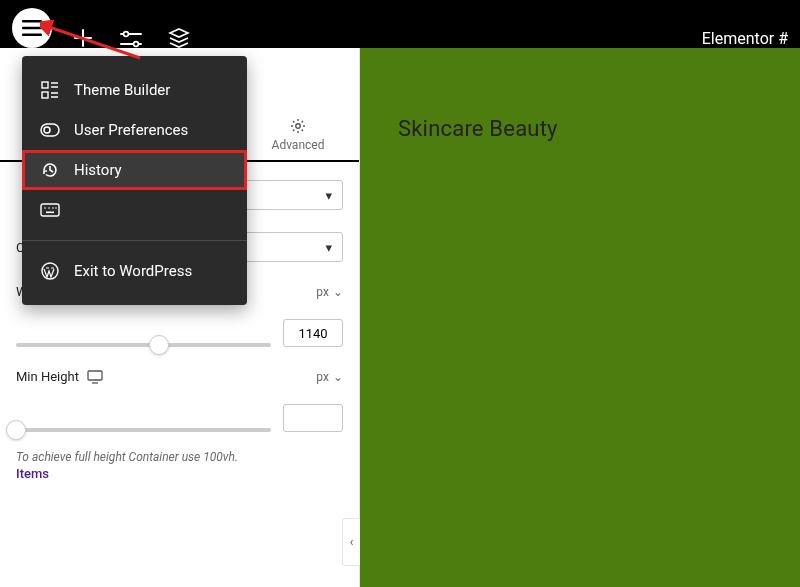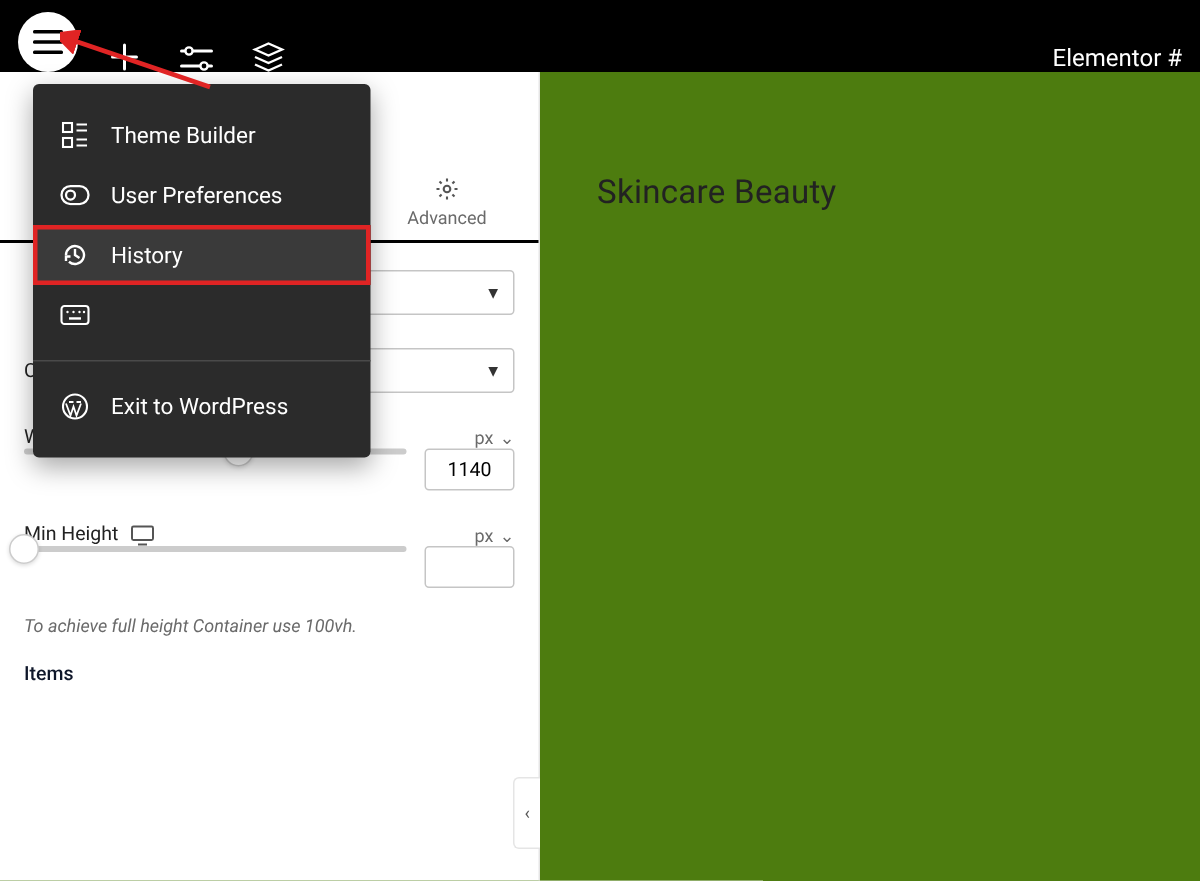--- a/index.html
+++ b/index.html
@@ -43,26 +43,26 @@
   
   .tabs{display:flex;justify-content:flex-end;padding-top:70px;padding-bottom:8px;border-bottom:2px solid #000;margin:0 -16px;padding-right:16px}
   .tab{display:flex;flex-direction:column;align-items:center;gap:4px;color:var(--muted);font-size:12px;width:90px;cursor:pointer}
   .tab .ticon{font-size:16px;color:#444}
 
   
   .ctl{display:flex;align-items:center;justify-content:space-between;margin-top:22px;font-size:13px;color:var(--text)}
   .ctl-label{display:flex;align-items:center;gap:8px}
   .select{flex:0 0 160px;height:30px;border:1px solid var(--field-border);border-radius:3px;display:flex;align-items:center;justify-content:space-between;padding:0 10px;font-size:13px;color:#333;cursor:pointer;background:#fff}
   .unit{display:flex;align-items:center;gap:4px;color:var(--muted);font-size:12px;cursor:pointer}
-  .slider-row{display:flex;align-items:flex-start;gap:12px;margin-top:0}
+  .slider-row{display:flex;align-items:flex-end;gap:12px;margin-top:20px}
   .slider{flex:1;height:4px;background:var(--slider-track);border-radius:2px;position:relative;cursor:pointer}
   .thumb{position:absolute;width:20px;height:20px;border-radius:50%;background:#fff;border:1px solid #ccc;top:50%;transform:translate(-50%,-50%);box-shadow:0 1px 3px rgba(0,0,0,.15)}
   .nbox{width:60px;height:28px;border:1px solid var(--field-border);border-radius:3px;display:flex;align-items:center;justify-content:center;font-size:13px}
   .hint{color:var(--muted);font-style:italic;font-size:12px;margin-top:18px}
-  .sect-label{font-size:13px;color:#0f172a;margin-top:18px;font-weight:500}
+  .sect-label{font-size:13px;color:#4c1d95;margin-top:2px;font-weight:500}
 
   
   .collapse{position:absolute;right:-1px;top:470px;width:18px;height:48px;border:1px solid var(--panel-border);border-right:none;border-radius:4px 0 0 4px;background:#fff;display:flex;align-items:center;justify-content:center;color:#555;cursor:pointer;font-size:12px}
 
   
   .crumb{position:absolute;left:38px;top:68px;font-size:22px;color:#222;letter-spacing:.2px}
 
   svg{display:block}
 </style>
 </head>

